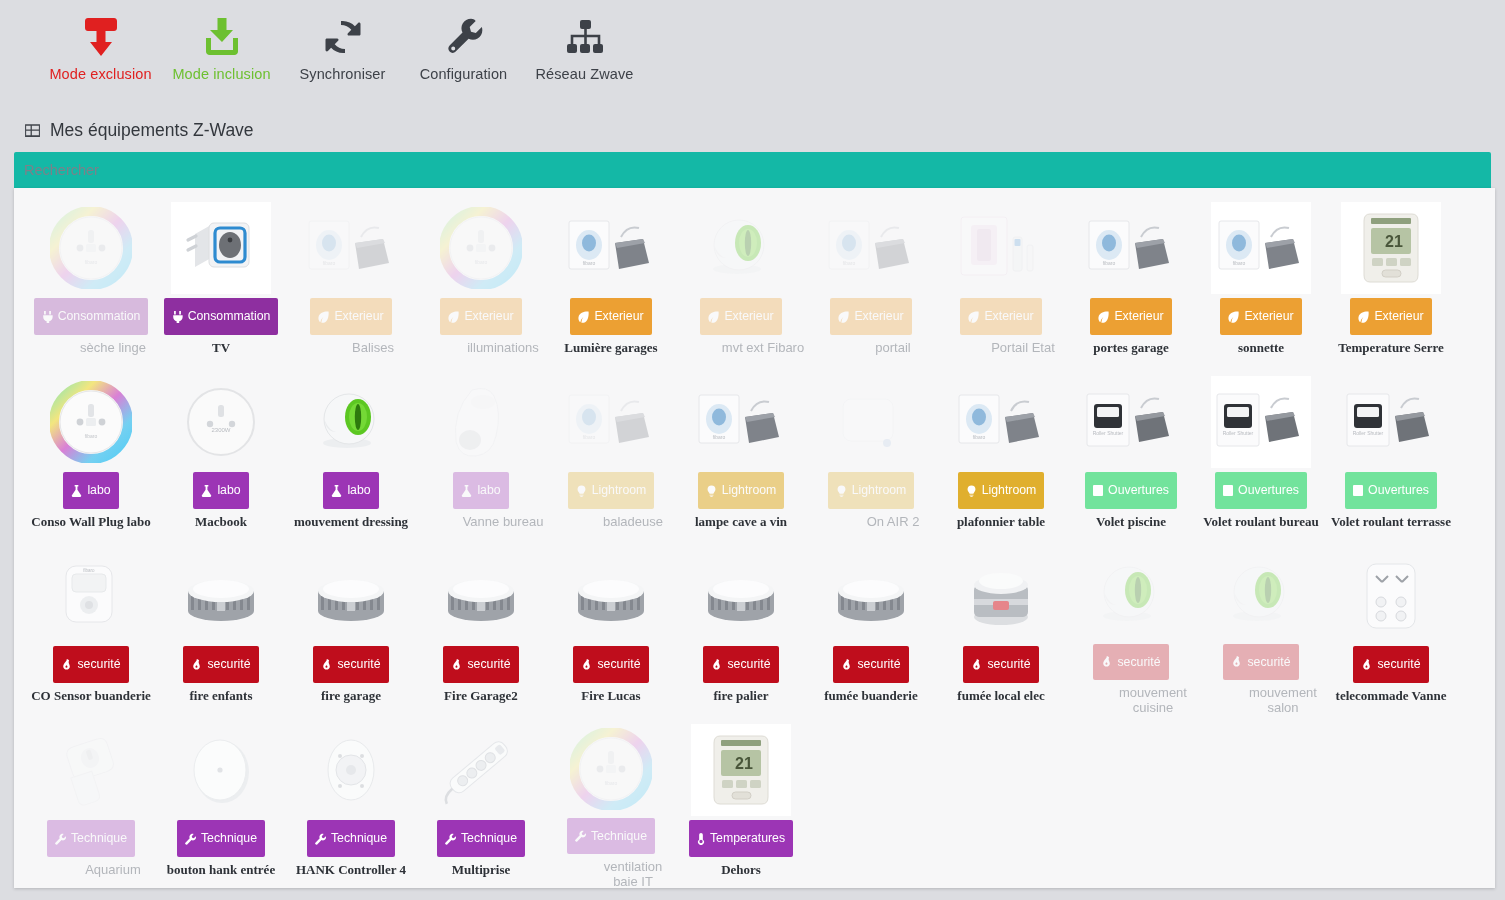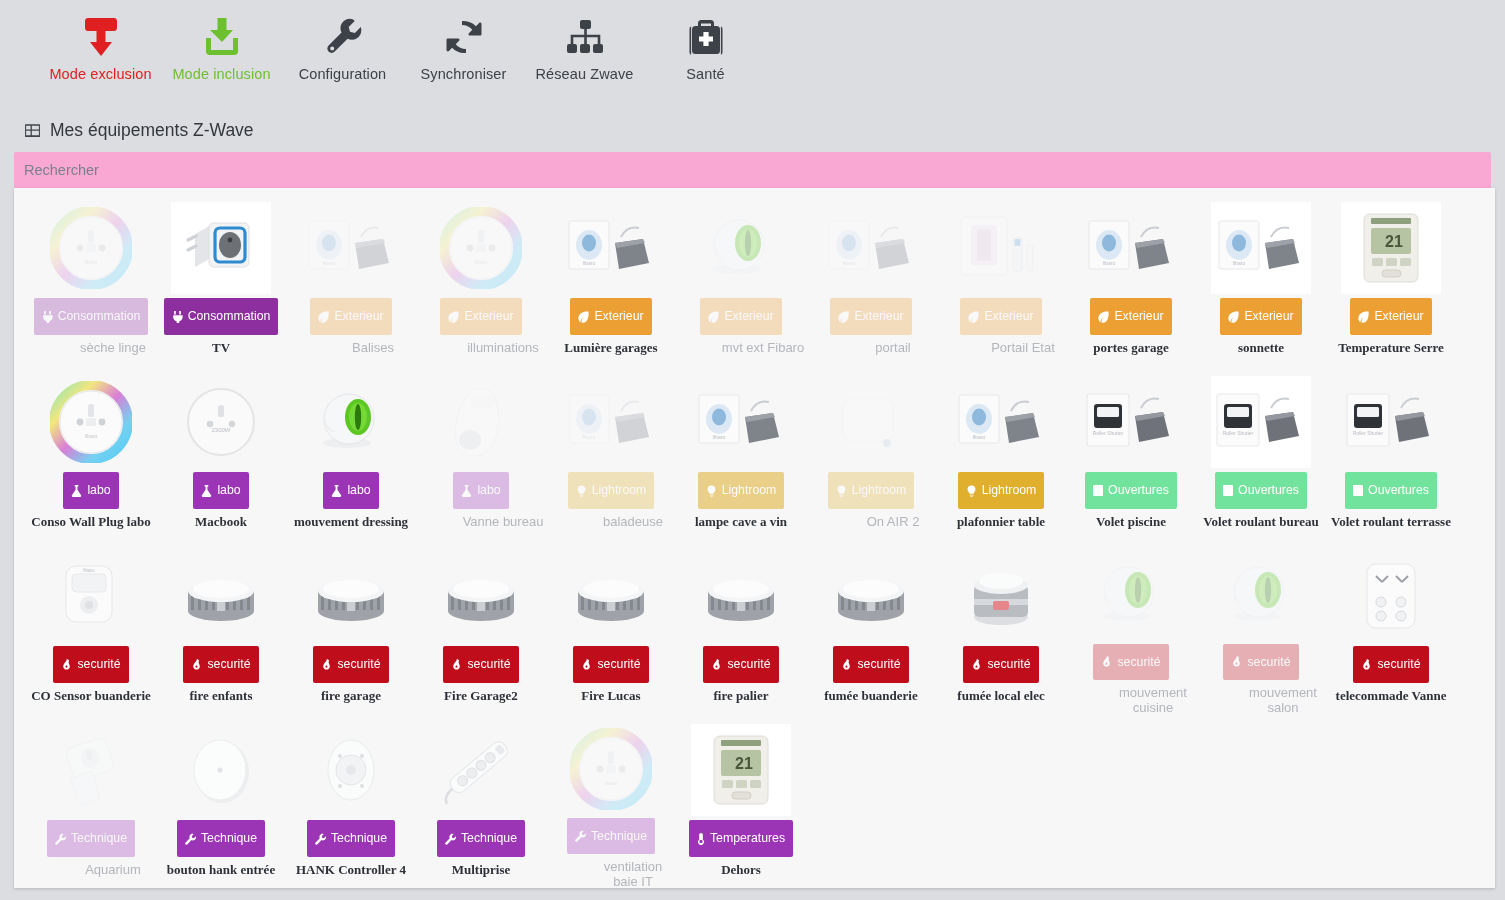--- a/index.html
+++ b/index.html
@@ -50,21 +50,21 @@
   .sectionbar .stitle {
     font-size: 17.5px;
     color: #33373d;
     font-weight: 400;
   }
 
   
   .searchwrap {
     margin: 0 14px;
     height: 36px;
-    background: #f9a8d4;
+    background: #14b8a6;
     border-radius: 2px 2px 0 0;
     display: flex;
     align-items: center;
     padding: 0 0 0 10px;
   }
   .searchwrap input {
     border: none;
     outline: none;
     background: transparent;
     font-family: "Liberation Sans", sans-serif;
@@ -160,56 +160,45 @@
           <path fill="#6dc030" d="M20 1 L20 17 M20 20 L20 1" stroke="#6dc030" stroke-width="0"></path>
           <path fill="#6dc030" d="M15.5 2h9v12h6.5L20 26 8 14h7.5V2z"></path>
           <path fill="#6dc030" d="M4 22v13.5c0 2 1.6 3.5 3.6 3.5h24.8c2 0 3.6-1.5 3.6-3.5V22h-5v12H9V22H4z"></path>
         </svg>
       </div>
       <div class="tlabel">Mode inclusion</div>
     </div>
     <div class="tool ">
       <div class="glyph">
         <svg width="38" height="40" viewBox="0 0 38 40">
-          <path fill="#3d4148" d="M29.2 2.4c-4.3-1.5-9.2 .2-11.5 4.2-1.7 2.9-1.6 6.3-.2 9L4.6 28.5c-1.7 1.7-1.7 4.4 0 6.1 1.7 1.7 4.4 1.7 6.1 0L23.6 21.7c2.8 1.4 6.2 1.4 9-.2 4-2.3 5.7-7.2 4.2-11.5l-6 6-4.8-1.3-1.3-4.8 6-6zM8.2 33.4a2 2 0 1 1 0-4 2 2 0 0 1 0 4z"></path>
+          <path fill="#3d4148" d="M19 4c4.1 0 7.8 1.9 10.3 4.8l-3.4 3.4c-.9.9-.3 2.4 1 2.4h10.2c.8 0 1.4-.6 1.4-1.4V3c0-1.3-1.5-1.9-2.4-1l-3.2 3.2C29.6 1.6 24.6-.6 19 0v4z" transform="translate(-2,4)"></path>
+          <path fill="#3d4148" d="M19 34c-4.1 0-7.8-1.9-10.3-4.8l3.4-3.4c.9-.9.3-2.4-1-2.4H.9c-.8 0-1.4.6-1.4 1.4V35c0 1.3 1.5 1.9 2.4 1l3.2-3.2C8.4 36.4 13.4 38.6 19 38v-4z" transform="translate(2,-2)"></path>
         </svg>
       </div>
-      <div class="tlabel">Configuration</div>
+      <div class="tlabel">Synchroniser</div>
     </div>
     <div class="tool ">
       <div class="glyph">
         <svg width="38" height="40" viewBox="0 0 38 40">
-          <path fill="#3d4148" d="M19 4c4.1 0 7.8 1.9 10.3 4.8l-3.4 3.4c-.9.9-.3 2.4 1 2.4h10.2c.8 0 1.4-.6 1.4-1.4V3c0-1.3-1.5-1.9-2.4-1l-3.2 3.2C29.6 1.6 24.6-.6 19 0v4z" transform="translate(-2,4)"></path>
-          <path fill="#3d4148" d="M19 34c-4.1 0-7.8-1.9-10.3-4.8l3.4-3.4c.9-.9.3-2.4-1-2.4H.9c-.8 0-1.4.6-1.4 1.4V35c0 1.3 1.5 1.9 2.4 1l3.2-3.2C8.4 36.4 13.4 38.6 19 38v-4z" transform="translate(2,-2)"></path>
+          <path fill="#3d4148" d="M29.2 2.4c-4.3-1.5-9.2 .2-11.5 4.2-1.7 2.9-1.6 6.3-.2 9L4.6 28.5c-1.7 1.7-1.7 4.4 0 6.1 1.7 1.7 4.4 1.7 6.1 0L23.6 21.7c2.8 1.4 6.2 1.4 9-.2 4-2.3 5.7-7.2 4.2-11.5l-6 6-4.8-1.3-1.3-4.8 6-6zM8.2 33.4a2 2 0 1 1 0-4 2 2 0 0 1 0 4z"></path>
         </svg>
       </div>
-      <div class="tlabel">Synchroniser</div>
+      <div class="tlabel">Configuration</div>
     </div>
     <div class="tool ">
       <div class="glyph">
         <svg width="40" height="40" viewBox="0 0 40 40">
           <rect x="15" y="3" width="11" height="9" rx="2" fill="#3d4148"></rect>
           <rect x="2" y="27" width="10" height="9" rx="2" fill="#3d4148"></rect>
           <rect x="15" y="27" width="10" height="9" rx="2" fill="#3d4148"></rect>
           <rect x="28" y="27" width="10" height="9" rx="2" fill="#3d4148"></rect>
           <path d="M20.5 12v7M7 27v-8h27v8M20.5 19v8" stroke="#3d4148" stroke-width="2.6" fill="none"></path>
         </svg>
       </div>
       <div class="tlabel">Réseau Zwave</div>
-    </div>
-    <div class="tool ">
-      <div class="glyph">
-        <svg width="36" height="40" viewBox="0 0 36 40">
-          <path fill="#3d4148" d="M13 3h10c1.6 0 3 1.4 3 3v3h-3V6.5h-10V9h-3V6c0-1.6 1.4-3 3-3z"></path>
-          <rect x="4" y="9" width="28" height="28" rx="3.5" fill="#3d4148"></rect>
-          <path d="M15.4 15h5.2v4.4H25v5.2h-4.4V29h-5.2v-4.4H11v-5.2h4.4V15z" fill="#ffffff"></path>
-          <path d="M1.5 12c0-1.4.8-2.4 1.6-2.4v28C2.3 37.6 1.5 36.6 1.5 35V12zM34.5 12c0-1.4-.8-2.4-1.6-2.4v28c.8 0 1.6-1 1.6-2.6V12z" fill="#3d4148"></path>
-        </svg>
-      </div>
-      <div class="tlabel">Santé</div>
     </div>
   </div>
 
 <div class="sectionbar">
   <span class="sicon">
     <svg width="17" height="17" viewBox="0 0 16 16" fill="currentColor">
       <path d="M1 2h14v12H1V2zm1 1.6V7h4.2V3.6H2zm5.4 0V7H14V3.6H7.4zM2 8.2V12.4h4.2V8.2H2zm5.4 0V12.4H14V8.2H7.4z"></path>
     </svg>
   </span>
   <span class="stitle">Mes équipements Z-Wave</span>

